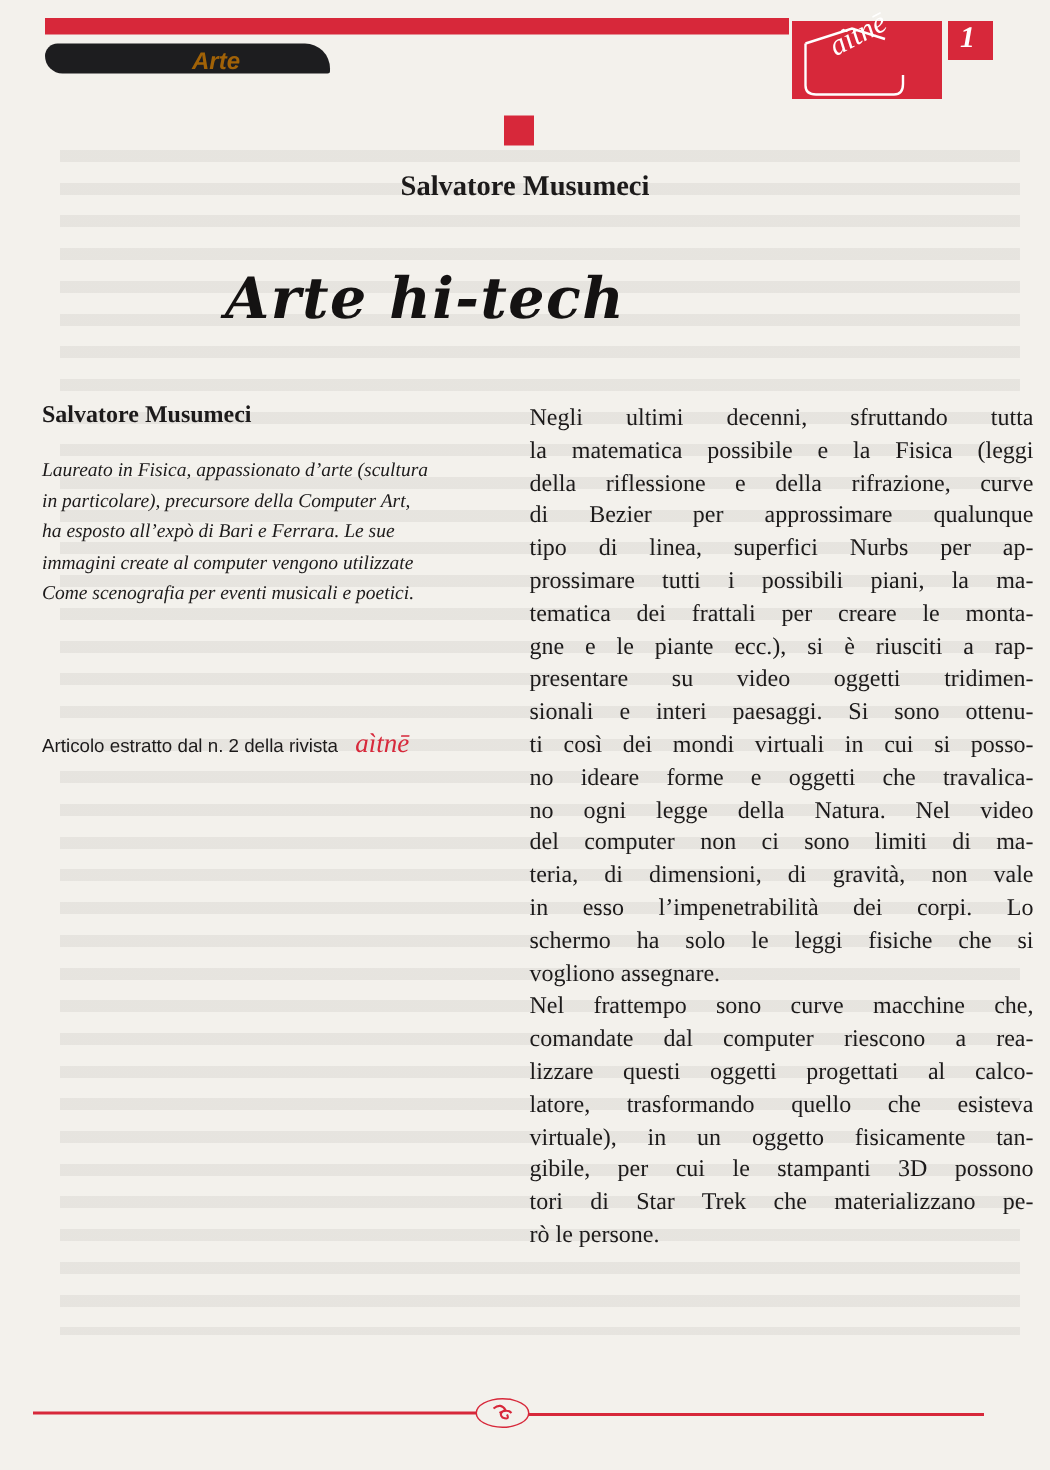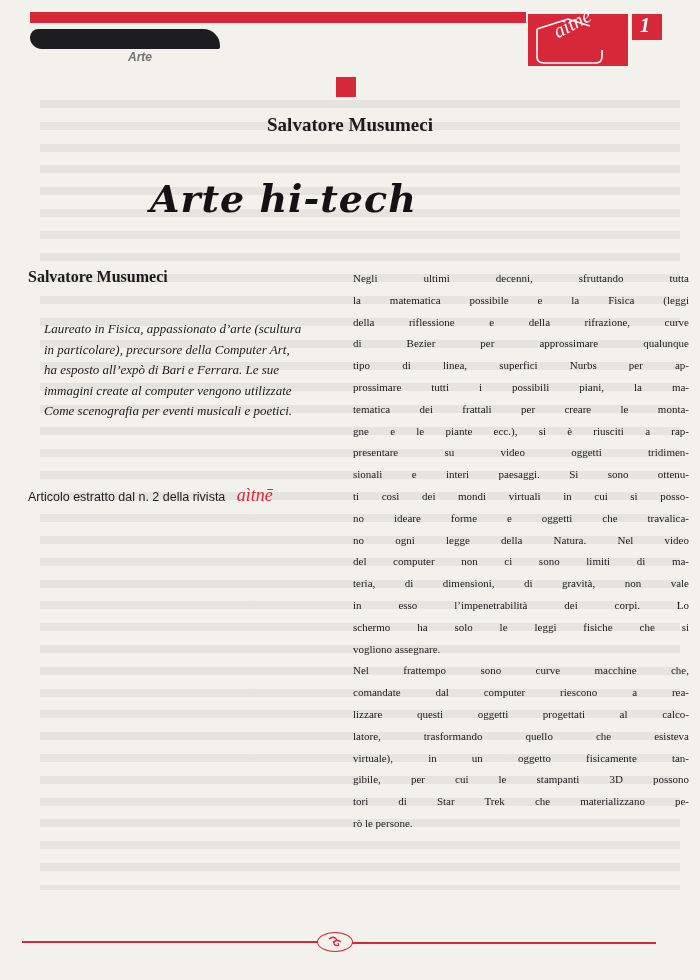--- a/index.html
+++ b/index.html
@@ -23,23 +23,23 @@
       position: absolute; left: 30px; top: 29px; width: 190px; height: 20px;
       background: #1d1d1f;
       border-radius: 12px 18px 0 0;
       border-top-left-radius: 12px;
       clip-path: none;
     }
     .section-tab {
       border-radius: 10px 20px 2px 14px;
     }
     .section-tab-label {
-      position: absolute; left: 128px; top: 50px;
-      color: #737373; font-family: "Liberation Sans", sans-serif;
-      font-style: italic; font-weight: bold; font-size: 12px;
+      position: absolute; left: 128px; top: 33px;
+      color: #a16207; font-family: "Liberation Sans", sans-serif;
+      font-style: italic; font-weight: bold; font-size: 16px;
     }
     .logo-box {
       position: absolute; left: 528px; top: 14px; width: 100px; height: 52px;
       background: #d7283a;
     }
     .logo-box svg { position: absolute; left: 0; top: 0; }
     .logo-text {
       position: absolute; left: 560px; top: 20px;
       color: #fff; font-family: "Liberation Serif", serif; font-style: italic;
       font-size: 20px; transform: rotate(-28deg); transform-origin: left bottom;
@@ -66,35 +66,35 @@
       font-family: "DejaVu Serif", serif; font-weight: bold; font-style: italic;
       font-size: 38px; letter-spacing: 1px; color: #141212;
     }
     .sidebar-author {
       position: absolute; left: 28px; top: 268px;
       font-family: "Liberation Serif", serif; font-weight: bold; font-size: 16px;
     }
     .bio {
       position: absolute; left: 28px; top: 303px; width: 300px;
       font-family: "Liberation Serif", serif; font-style: italic; font-size: 13px;
-      line-height: 20.5px; margin: 16px;
+      line-height: 20.5px; margin: 0;
     }
     .bio span { display: block; white-space: nowrap; }
     .source-line {
       position: absolute; left: 28px; top: 485px;
       font-family: "Liberation Sans", sans-serif; font-size: 12.5px; color: #1c1a1a;
       white-space: nowrap;
     }
     .source-logo {
       color: #d7283a; font-family: "Liberation Serif", serif; font-style: italic;
       font-size: 18px; margin-left: 8px;
     }
     .article {
       position: absolute; left: 353px; top: 268px; width: 336px;
-      font-family: "Liberation Serif", serif; font-size: 11px;
+      font-family: "Liberation Serif", serif; font-size: 16px;
       line-height: 21.8px; margin: 0;
     }
     .article .line { display: block; white-space: nowrap; text-align: justify; text-align-last: justify; }
     .article .line.last { text-align-last: left; }
     .footer-line-left {
       position: absolute; left: 22px; top: 941px; width: 296px; height: 2px; background: #d7283a;
     }
     .footer-line-right {
       position: absolute; left: 352px; top: 942px; width: 304px; height: 2px; background: #d7283a;
     }

